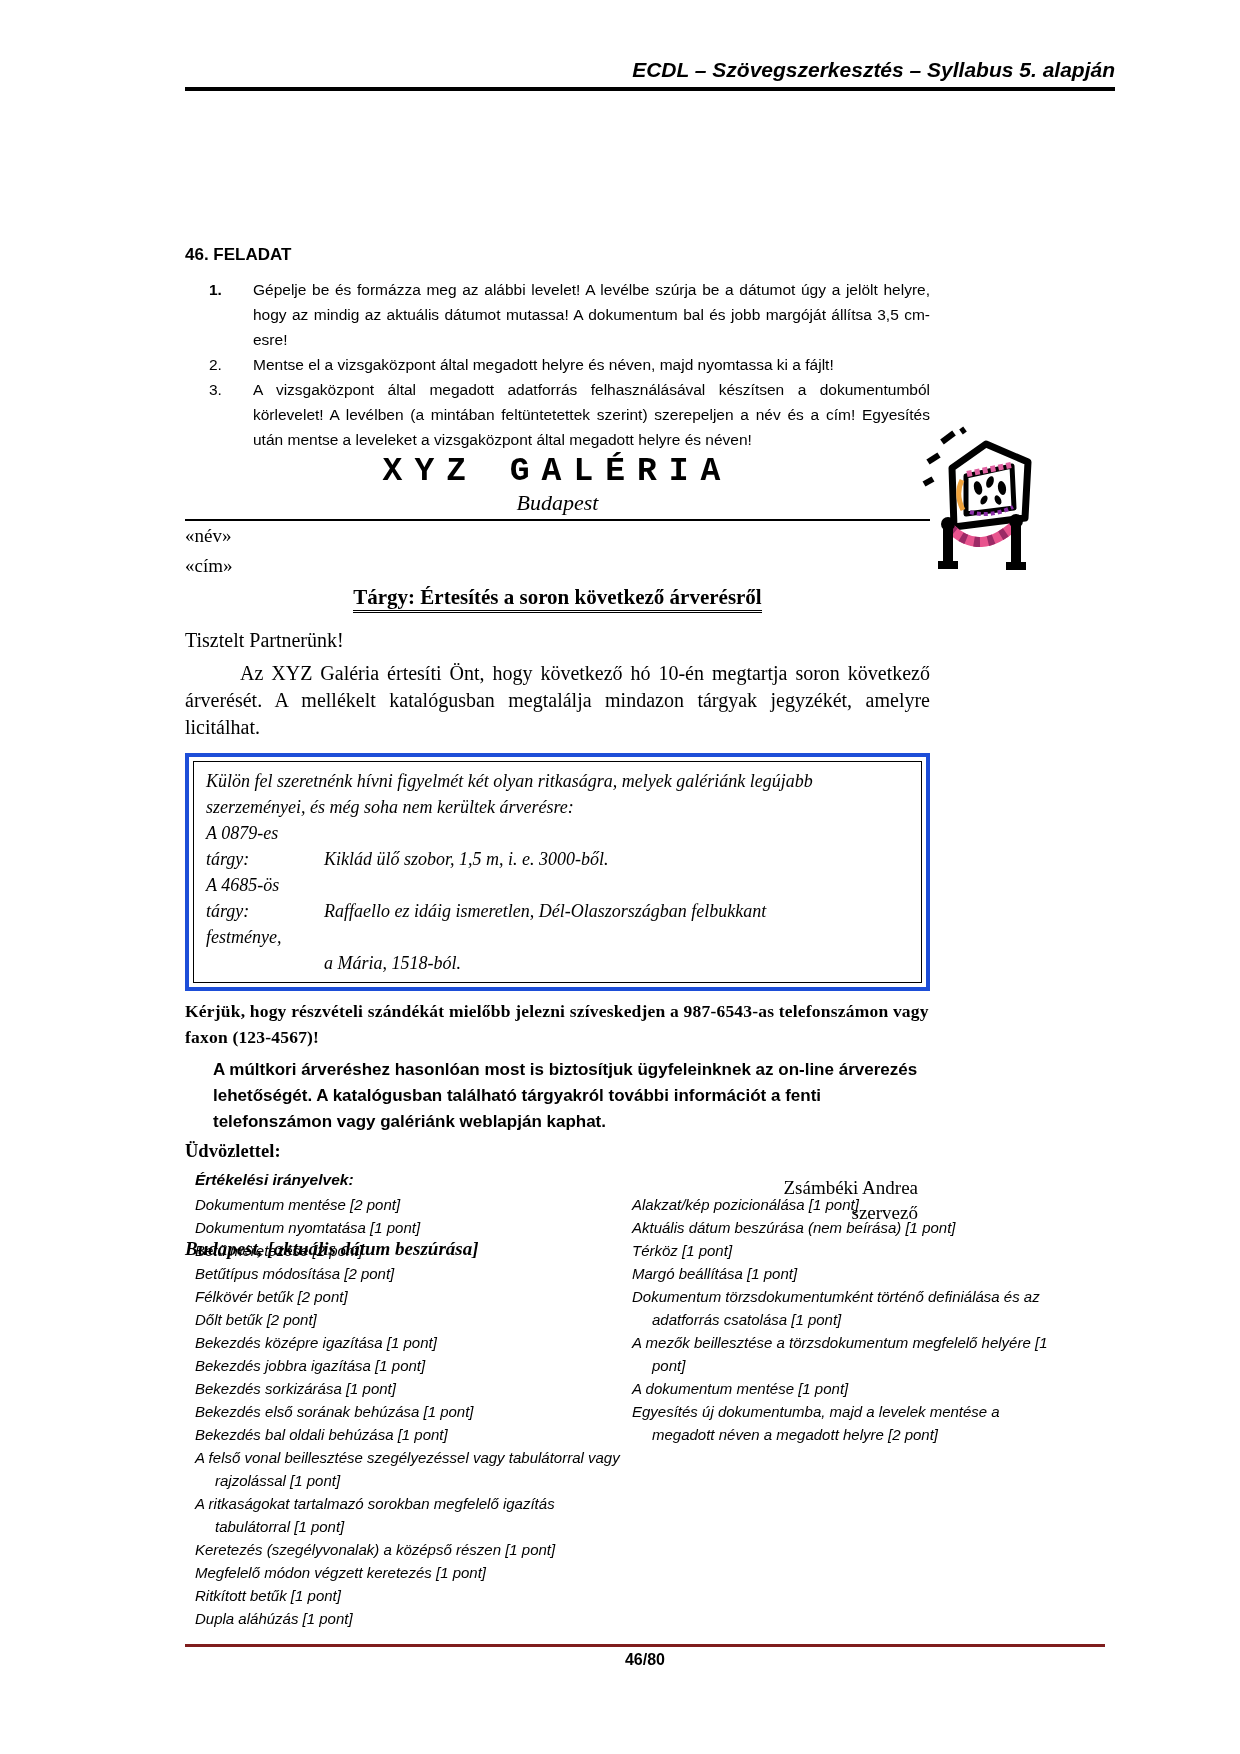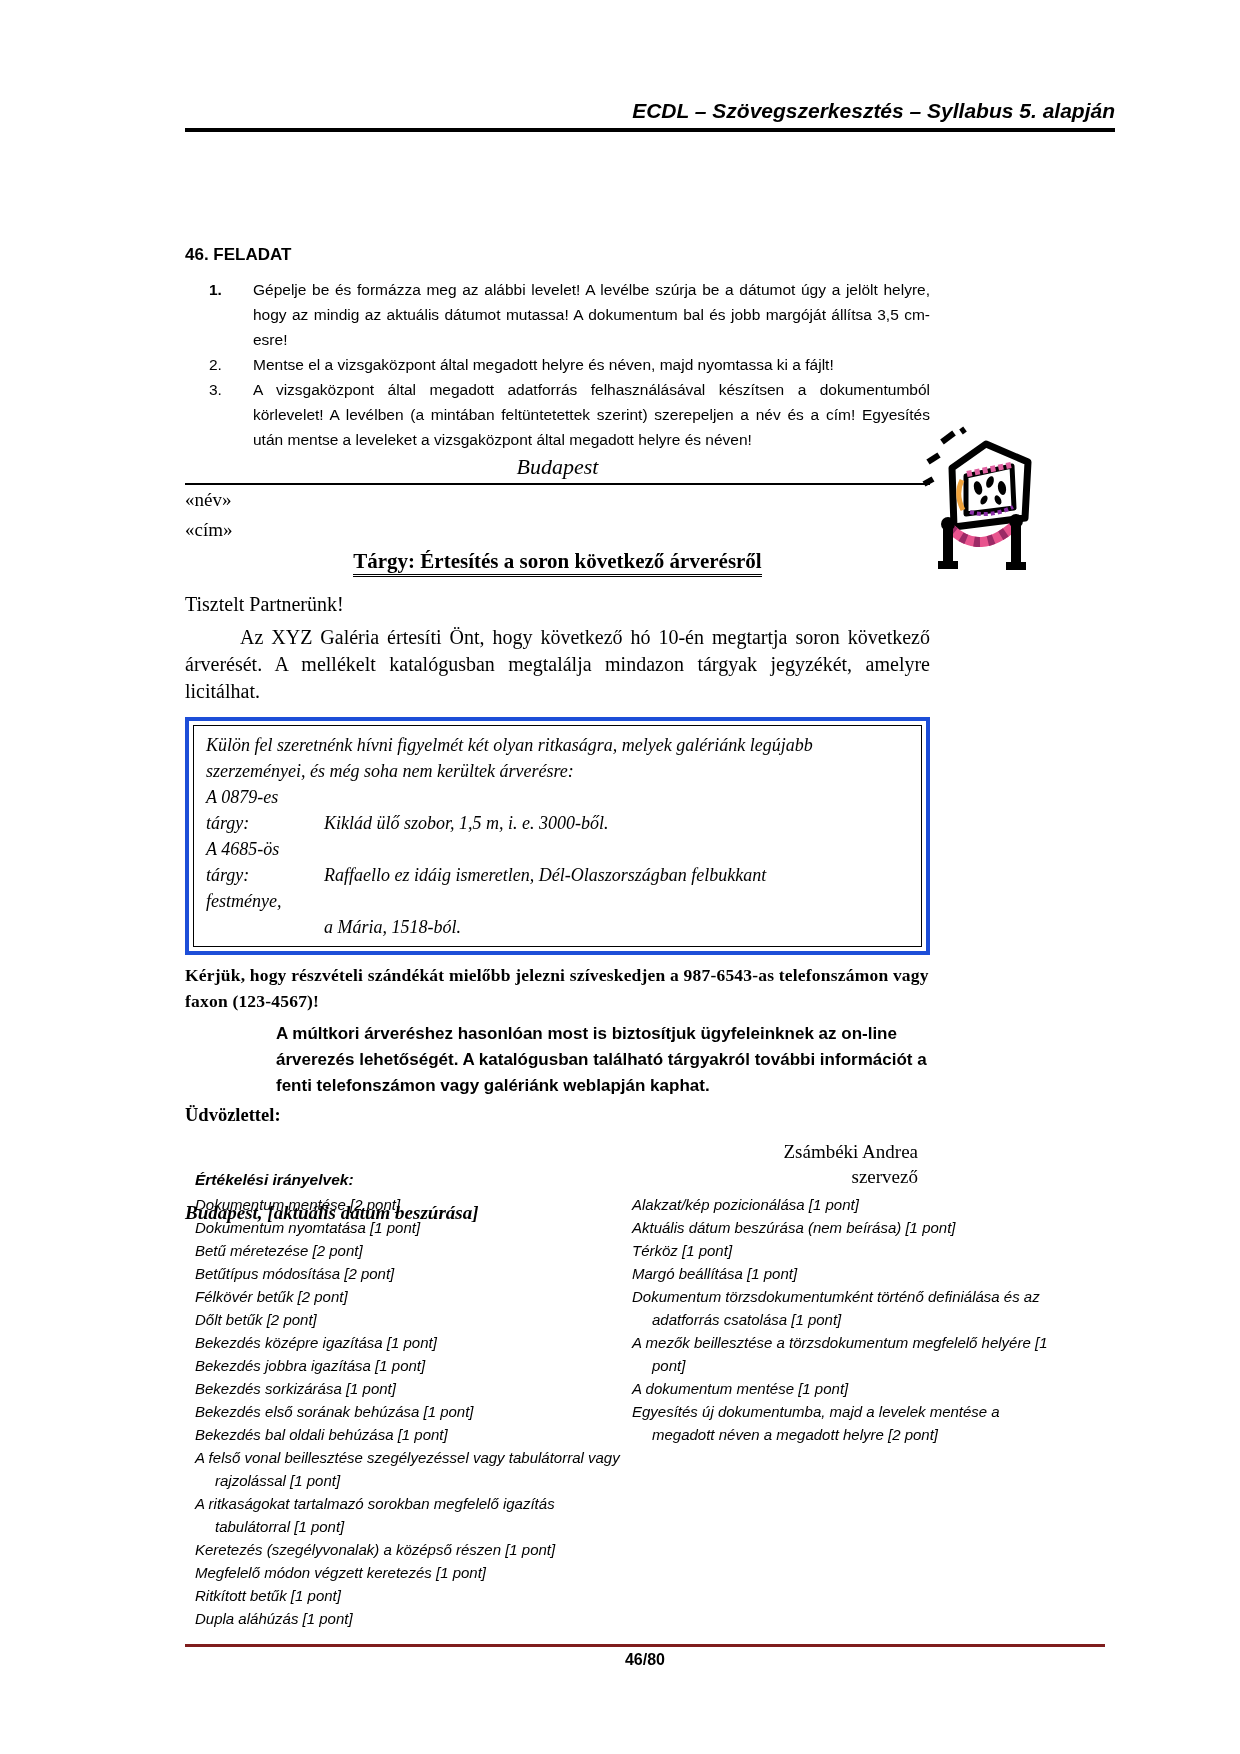--- a/index.html
+++ b/index.html
@@ -11,21 +11,21 @@
     font-family:"Liberation Serif", serif;
     overflow:hidden;
   }
   
   .header{
     position:absolute;left:185px;top:58px;width:930px;
     border-bottom:4px solid #000;
     text-align:right;
     padding-bottom:5px;
     font-family:"Liberation Sans", sans-serif;
-    font-weight:bold;font-style:italic;font-size:21px;margin-top:41px;
+    font-weight:bold;font-style:italic;font-size:21px;
   }
   
   .main{
     position:absolute;left:185px;top:245px;width:745px;
   }
   .task-title{
     font-family:"Liberation Sans", sans-serif;
     font-weight:bold;font-size:17px;line-height:20px;
     margin:0 0 12px 0;
   }
@@ -70,21 +70,21 @@
     font-style:italic;font-size:18px;line-height:26px;
   }
   .notice-box .lbl{display:inline-block;width:118px;}
   .notice-box .lastline{padding-left:118px;}
   .request{
     font-weight:bold;font-size:17.5px;line-height:26px;
     letter-spacing:0.2px;
     margin:0 0 7px 0;
   }
   .online-info{
-    margin:0 0 4px 91px;
+    margin:0 0 4px 28px;
     font-family:"Liberation Sans", sans-serif;
     font-weight:bold;font-size:17px;line-height:26px;
   }
   .closing{font-weight:bold;font-size:18.5px;line-height:24px;margin:0;}
   .signature{text-align:right;font-size:19px;line-height:25px;margin:12px;}
   .date-line{font-weight:bold;font-size:19px;line-height:24px;margin:10px 0 0 0;font-style:italic;}
   
   .evaluation{
     position:absolute;left:195px;top:1168px;width:875px;
     font-family:"Liberation Sans", sans-serif;
@@ -131,20 +131,21 @@
       <li>
         <span class="num">2.</span>
         <span class="txt">Mentse el a vizsgaközpont által megadott helyre és néven, majd nyomtassa ki a fájlt!</span>
       </li>
       <li>
         <span class="num">3.</span>
         <span class="txt">A vizsgaközpont által megadott adatforrás felhasználásával készítsen a dokumentumból körlevelet! A levélben (a mintában feltüntetettek szerint) szerepeljen a név és a cím! Egyesítés után mentse a leveleket a vizsgaközpont által megadott helyre és néven!</span>
       </li>
     </ol>
 
+    <div class="company">XYZ GALÉRIA</div>
     <div class="city">Budapest</div>
     <div class="letterhead-rule"></div>
 
     <div class="merge-field">«név»</div>
     <div class="merge-field">«cím»</div>
 
     <div class="subject">
       <span>Tárgy: Értesítés a soron következő árverésről</span>
     </div>
 

